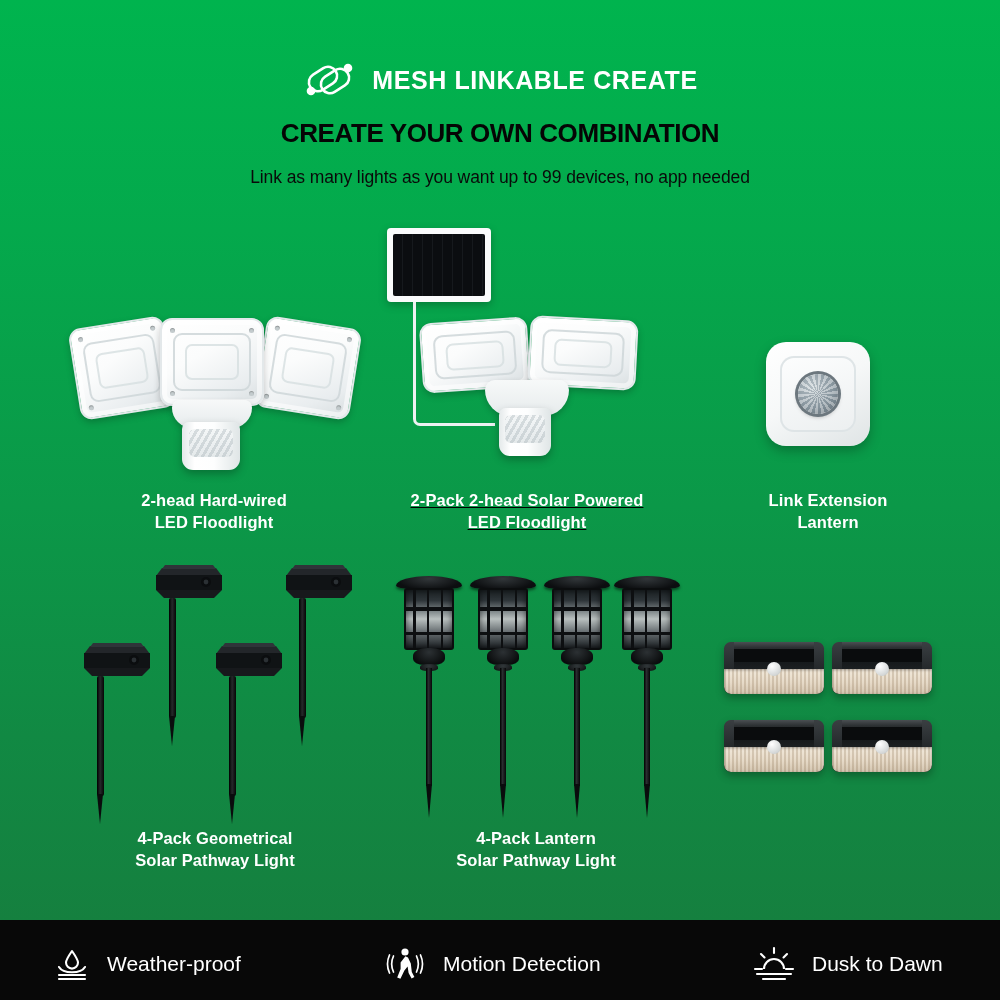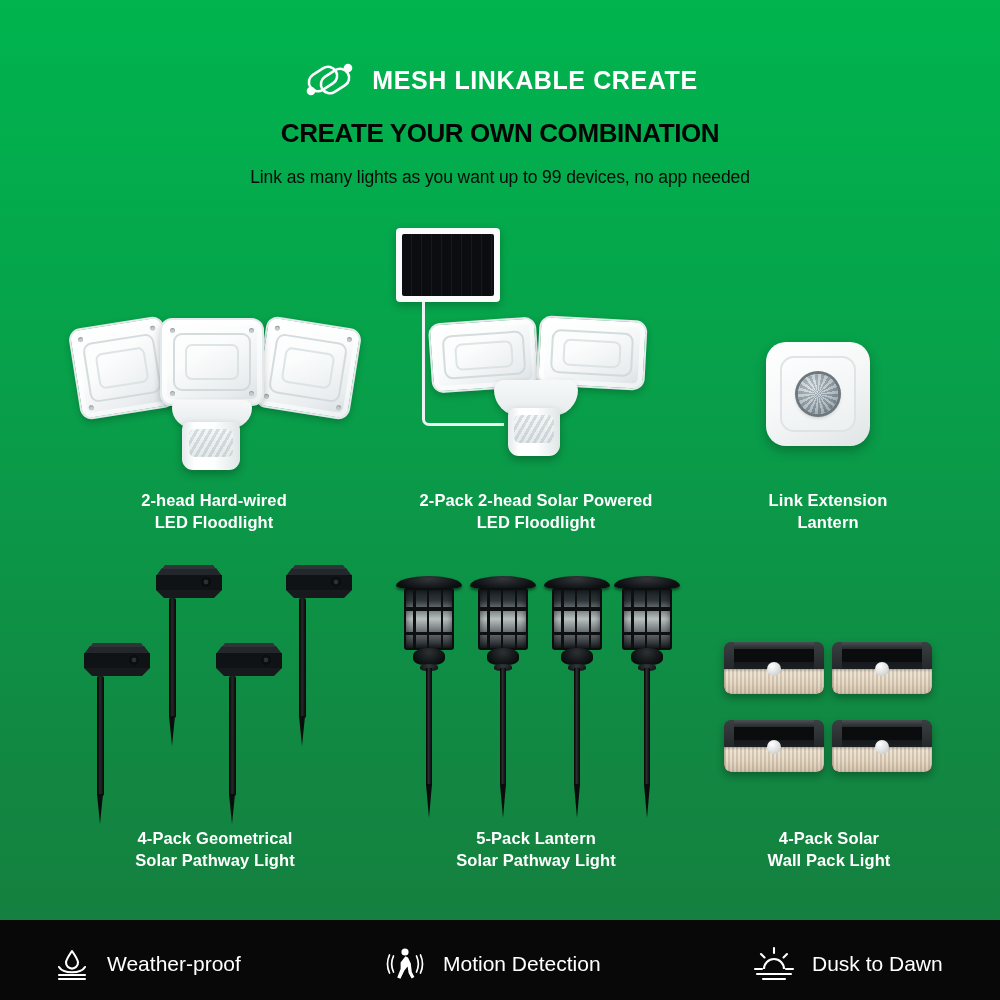--- a/index.html
+++ b/index.html
@@ -265,21 +265,21 @@
       </div>
       <div class="neck" style="left:108px; top:100px; width:80px; height:28px;"></div>
       <div class="pir-can" style="left:118px; top:122px; width:58px; height:48px;"></div>
     </div>
     <div class="caption">
       <div>2-head Hard-wired</div>
       <div>LED Floodlight</div>
     </div>
   </div>
 
-  <div class="cell" style="left:386px; top:228px; width:300px;">
+  <div class="cell" style="left:377px; top:228px; width:300px;text-decoration:underline;">
     <div class="stage" style="height:262px;">
       <div class="solarpanel" style="left:10px; top:0; width:104px; height:74px;">
         <div class="cells"></div>
       </div>
       <div class="cable" style="left:36px; top:74px; width:82px; height:124px;"></div>
 
       <div class="panel" style="left:44px; top:92px; width:108px; height:70px; transform:rotate(-4deg);">
         <i></i>
       </div>
       <div class="panel" style="left:152px; top:90px; width:108px; height:70px; transform:rotate(3deg);">
@@ -404,21 +404,21 @@
         <div class="lant-cap" style="top:0;"></div>
         <div class="lant-glass" style="top:12px; height:62px;"></div>
         <div class="lant-base" style="top:72px;"></div>
         <div class="lant-collar" style="left:24px; top:88px;"></div>
         <div class="lant-stem" style="left:30px; top:92px; height:118px;"></div>
         <div class="lant-tip" style="left:30px; top:208px;"></div>
       </div>
 
     </div>
     <div class="caption">
-      <div>5-Pack Lantern</div>
+      <div>4-Pack Lantern</div>
       <div>Solar Pathway Light</div>
     </div>
   </div>
 
   <div class="cell" style="left:704px; top:566px; width:250px;">
     <div class="stage" style="height:262px;">
 
       <div class="wp" style="left:20px; top:76px; width:100px; height:52px;">
         <div class="wp-top"></div>
           <div class="wp-side" style="left:0;"></div>
@@ -441,24 +441,20 @@
           <div class="wp-lens"></div>
       </div>
       <div class="wp" style="left:128px; top:154px; width:100px; height:52px;">
         <div class="wp-top"></div>
           <div class="wp-side" style="left:0;"></div>
         <div class="wp-side" style="right:0;"></div>
         <div class="wp-dot"></div>
           <div class="wp-lens"></div>
       </div>
 
-    </div>
-    <div class="caption">
-      <div>4-Pack Solar</div>
-      <div>Wall Pack Light</div>
     </div>
   </div>
 
   <div class="featurebar">
 
     <div class="feature f1">
       <span>
         <svg width="38" height="38" viewBox="0 0 38 38">
           <path d="M19 6 C14.5 12.5 13 15 13 17.6 A6 6 0 0 0 25 17.6 C25 15 23.5 12.5 19 6 Z" fill="none" stroke="#ffffff" stroke-width="2.1" stroke-linejoin="round"></path>
           <path d="M6 22 C10 29 28 29 32 22" fill="none" stroke="#ffffff" stroke-width="2.1" stroke-linecap="round"></path>

